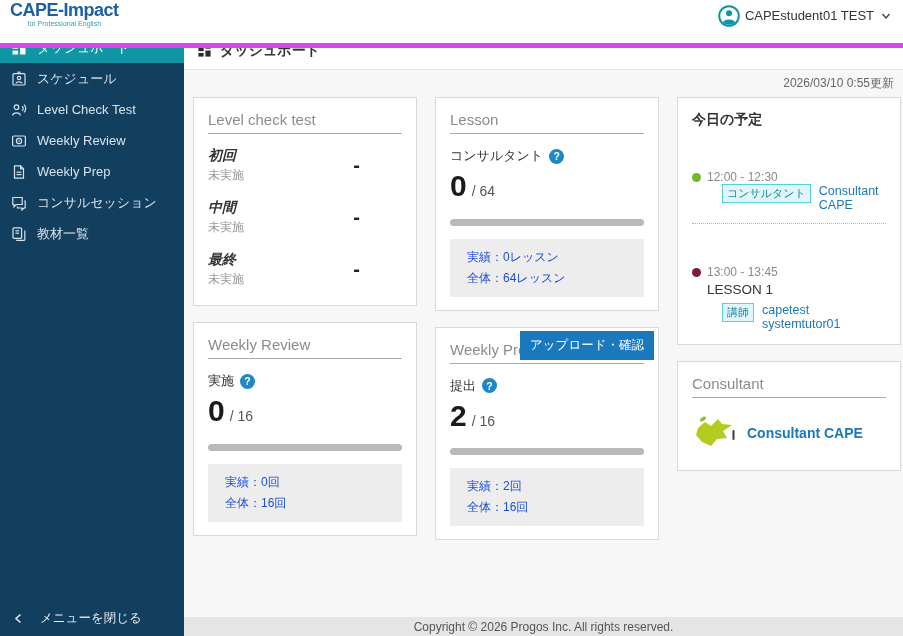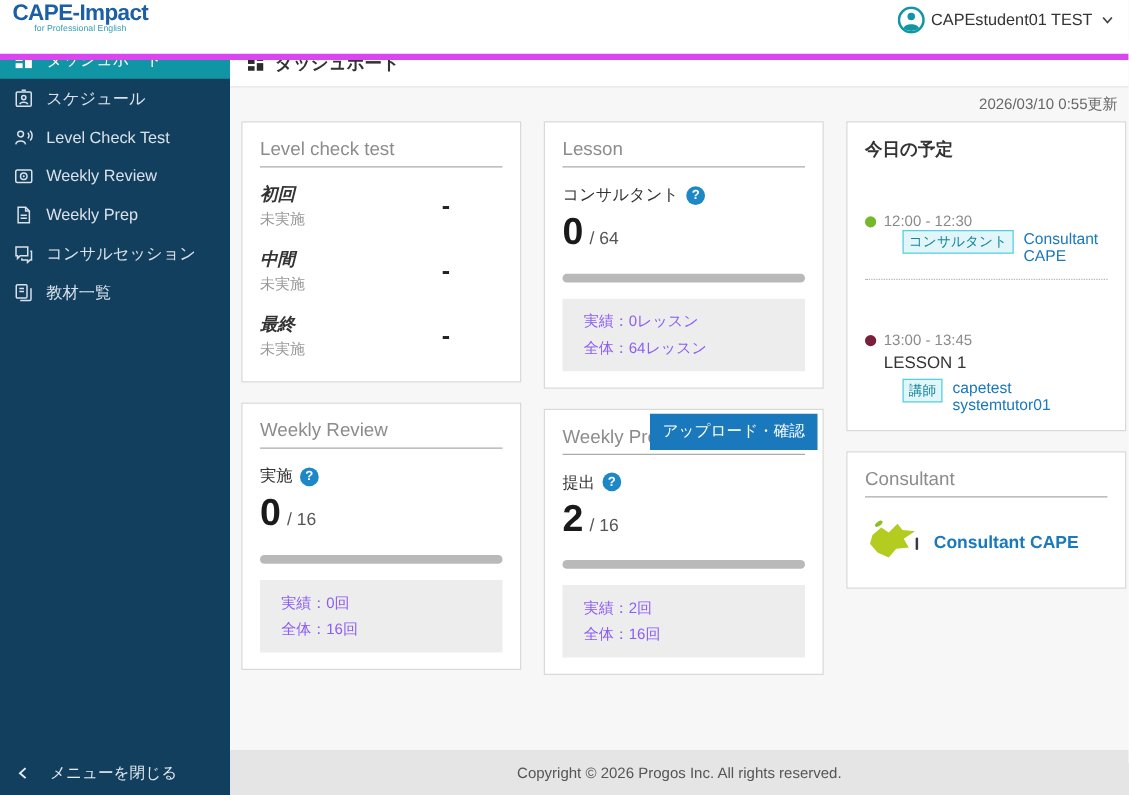--- a/index.html
+++ b/index.html
@@ -48,39 +48,39 @@
   .lc-status { font-size:12px; color:#999; margin-top:2px; }
   .lc-value { font-size:20px; font-weight:bold; color:#222; padding-right:42px; }
 
   .metric-label { display:flex; align-items:center; gap:6px; font-size:13px; color:#333; }
   .help-icon { width:15px; height:15px; border-radius:50%; background:#1e88c7; color:#fff; font-size:10.5px;
                font-weight:bold; display:inline-flex; align-items:center; justify-content:center; cursor:pointer; }
   .metric-value { margin-top:5px; display:flex; align-items:baseline; gap:5px; }
   .metric-big { font-size:30px; font-weight:bold; color:#1a1a1a; line-height:1.05; }
   .metric-total { font-size:14px; color:#555; }
   .progress { height:7px; background:#b9b9b9; border-radius:4px; margin:17px 0 13px; overflow:hidden; }
-  .summary-box { background:#ededed; padding:8px 17px; font-size:12px; color:#8b5cf6; line-height:1.75; }
+  .summary-box { background:#ededed; padding:8px 17px; font-size:12px; color:#1d4ed8; line-height:1.75; }
 
   .today-title { font-size:14px; font-weight:bold; color:#333; margin-bottom:11px; }
   .event-head { display:flex; align-items:center; gap:6px; font-size:12px; color:#8a8a8a;margin-top:41px; }
   .event-dot { width:9px; height:9px; border-radius:50%; flex:none; }
   .event-name { font-size:13.5px; color:#333; margin:3px 0 6px 15px; }
   .event-meta { display:flex; align-items:flex-start; gap:8px; margin-left:30px; }
   .badge { font-size:11px; color:#11869e; background:#e2f6fa; border:1px solid #56cfe1; padding:1px 4px; white-space:nowrap; }
   .person-link { font-size:12.5px; color:#1a78bc; cursor:pointer; text-decoration:none; }
   .event-divider { border:none; border-top:1px dotted #b5b5b5; margin:11px 0; }
 
   .prep-button { position:absolute; top:3px; right:4px; background:#1a78bc; color:#fff; font-size:12.5px;
                  padding:6px 10px; border:none; cursor:pointer; font-family:inherit; }
 
   .consultant-row { display:flex; align-items:center; gap:9px; padding:2px 0 4px; }
   .consultant-avatar { width:46px; height:40px; display:block; flex:none; }
   .consultant-name { font-size:14px; font-weight:bold; color:#1a78bc; cursor:pointer; }
 
-  .footer { position:absolute; bottom:0; left:0; width:100%; height:36px; background:#e5e5e5;
+  .footer { position:absolute; bottom:0; left:0; width:100%; height:19px; background:#e5e5e5;
             display:flex; align-items:center; justify-content:center; font-size:12px; color:#555; }
 </style>
 </head>
 <body>
 
 <div id="app">
 
   <div class="topbar">
     <div class="logo">
       <div class="logo-name">CAPE-Impact</div>

